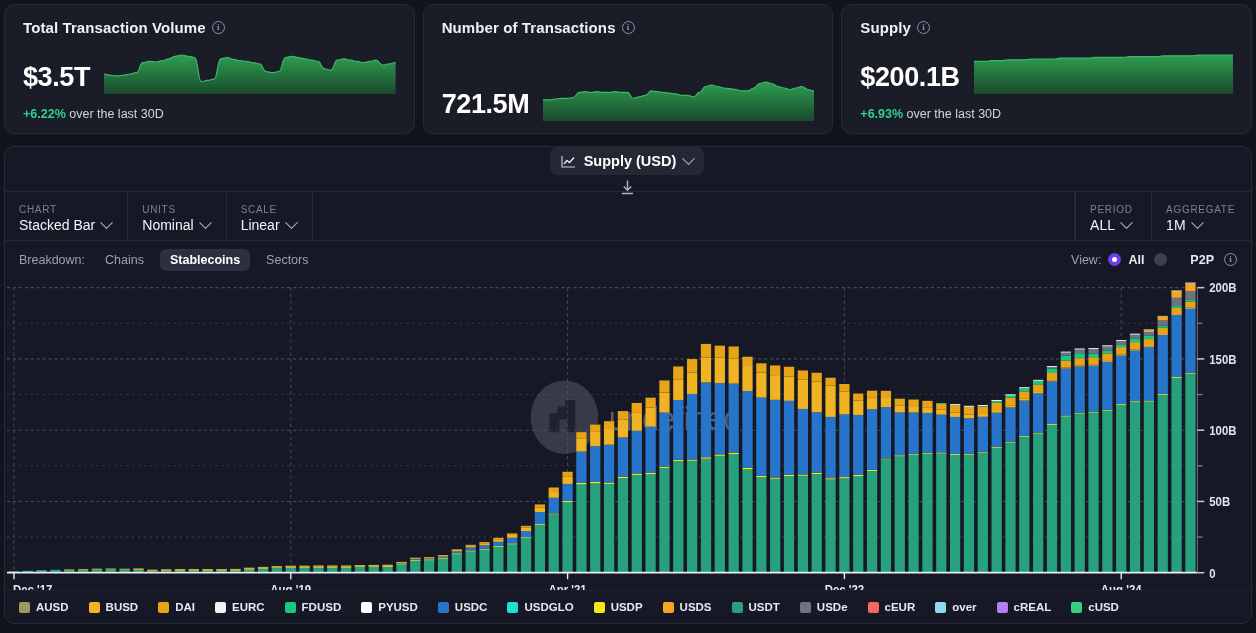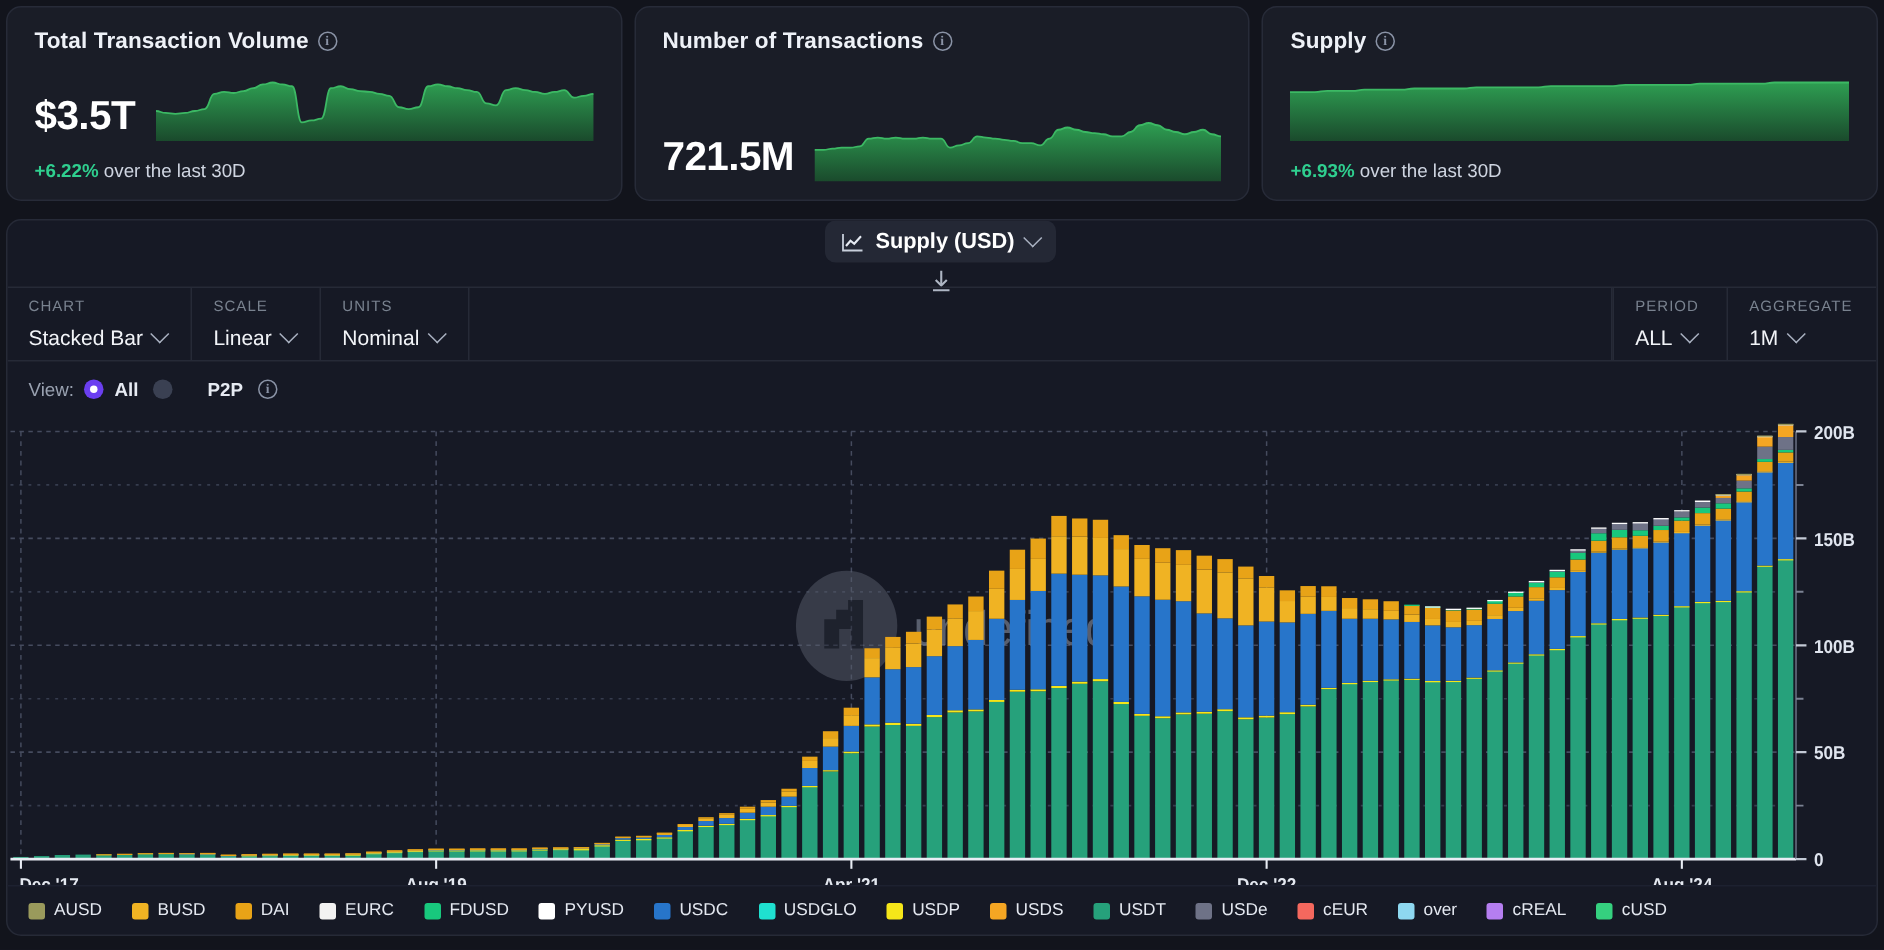--- a/index.html
+++ b/index.html
@@ -124,21 +124,21 @@
     align-items: stretch;
     border-top: 1px solid #262a37;
     border-bottom: 1px solid #262a37;
     height: 50px;
   }
   .ctrl {
     padding: 7px 16px 7px 14px;
     border-right: 1px solid #262a37;
     display: flex;
     flex-direction: column;
-    justify-content: space-between;
+    justify-content: flex-end;
     gap: 2px;
     cursor: pointer;
     min-width: 76px;
   }
   .ctrl.first { border-left: none; }
   .ctrl-spacer { flex: 1 1 auto; border-right: 1px solid #262a37; }
   .ctrl-label {
     font-size: 10px;
     letter-spacing: .7px;
     color: #79828f;
@@ -197,21 +197,21 @@
     height: 33px;
     display: flex;
     align-items: center;
     gap: 0px;
     padding: 0 14px;
     border-top: 1px solid #1d2130;
   }
   .leg-item {
     display: flex; align-items: center; gap: 6px;
     margin-right: 20px;
-    font-size: 11.5px; color: #e4e8f0; font-weight: normal;
+    font-size: 11.5px; color: #e4e8f0; font-weight: bold;
     cursor: pointer;
   }
   .leg-sw { width: 11px; height: 11px; border-radius: 2px; flex: 0 0 auto; }
 </style>
 </head>
 <body>
 
 <div class="kpi-row">
 
   <div class="kpi-card">
@@ -261,20 +261,21 @@
         </div>
     </div>
   </div>
 
   <div class="kpi-card">
     <div class="kpi-title">
       <span>Supply</span>
       <i class="info-icon">i</i>
     </div>
     <div class="kpi-mid">
+      <div class="kpi-value">$200.1B</div>
       <div class="spark">
           <svg viewBox="0 0 300 42" preserveAspectRatio="none">
             <defs>
               <linearGradient id="sg2" x1="0" y1="0" x2="0" y2="1">
                 <stop offset="0%" stop-color="#2e9e52"></stop>
                 <stop offset="100%" stop-color="#1a4a2c"></stop>
               </linearGradient>
             </defs>
             <path d="M0.0,9.4 C3.3,9.4 3.3,9.4 6.7,9.4 C10.0,9.4 10.0,9.4 13.3,9.4 C16.7,9.4 16.7,8.6 20.0,8.6 C23.3,8.6 23.3,8.6 26.7,8.6 C30.0,8.6 30.0,8.6 33.3,8.6 C36.7,8.6 36.7,7.8 40.0,7.8 C43.3,7.8 43.3,7.8 46.7,7.8 C50.0,7.8 50.0,7.8 53.3,7.8 C56.7,7.8 56.7,7.8 60.0,7.8 C63.3,7.8 63.3,7.0 66.7,7.0 C70.0,7.0 70.0,7.0 73.3,7.0 C76.7,7.0 76.7,7.0 80.0,7.0 C83.3,7.0 83.3,7.0 86.7,7.0 C90.0,7.0 90.0,7.0 93.3,7.0 C96.7,7.0 96.7,6.2 100.0,6.2 C103.3,6.2 103.3,6.2 106.7,6.2 C110.0,6.2 110.0,6.2 113.3,6.2 C116.7,6.2 116.7,6.2 120.0,6.2 C123.3,6.2 123.3,6.2 126.7,6.2 C130.0,6.2 130.0,6.2 133.3,6.2 C136.7,6.2 136.7,5.4 140.0,5.4 C143.3,5.4 143.3,5.4 146.7,5.4 C150.0,5.4 150.0,5.4 153.3,5.4 C156.7,5.4 156.7,5.4 160.0,5.4 C163.3,5.4 163.3,5.4 166.7,5.4 C170.0,5.4 170.0,5.4 173.3,5.4 C176.7,5.4 176.7,4.6 180.0,4.6 C183.3,4.6 183.3,4.6 186.7,4.6 C190.0,4.6 190.0,4.6 193.3,4.6 C196.7,4.6 196.7,4.6 200.0,4.6 C203.3,4.6 203.3,4.6 206.7,4.6 C210.0,4.6 210.0,4.6 213.3,4.6 C216.7,4.6 216.7,3.8 220.0,3.8 C223.3,3.8 223.3,3.8 226.7,3.8 C230.0,3.8 230.0,3.8 233.3,3.8 C236.7,3.8 236.7,3.8 240.0,3.8 C243.3,3.8 243.3,3.8 246.7,3.8 C250.0,3.8 250.0,3.8 253.3,3.8 C256.7,3.8 256.7,3.0 260.0,3.0 C263.3,3.0 263.3,3.0 266.7,3.0 C270.0,3.0 270.0,3.0 273.3,3.0 C276.7,3.0 276.7,3.0 280.0,3.0 C283.3,3.0 283.3,3.0 286.7,3.0 C290.0,3.0 290.0,3.0 293.3,3.0 C296.7,3.0 296.7,3.0 300.0,3.0 L300,42 L0,42 Z" fill="url(#sg2)"></path>
             <path d="M0.0,9.4 C3.3,9.4 3.3,9.4 6.7,9.4 C10.0,9.4 10.0,9.4 13.3,9.4 C16.7,9.4 16.7,8.6 20.0,8.6 C23.3,8.6 23.3,8.6 26.7,8.6 C30.0,8.6 30.0,8.6 33.3,8.6 C36.7,8.6 36.7,7.8 40.0,7.8 C43.3,7.8 43.3,7.8 46.7,7.8 C50.0,7.8 50.0,7.8 53.3,7.8 C56.7,7.8 56.7,7.8 60.0,7.8 C63.3,7.8 63.3,7.0 66.7,7.0 C70.0,7.0 70.0,7.0 73.3,7.0 C76.7,7.0 76.7,7.0 80.0,7.0 C83.3,7.0 83.3,7.0 86.7,7.0 C90.0,7.0 90.0,7.0 93.3,7.0 C96.7,7.0 96.7,6.2 100.0,6.2 C103.3,6.2 103.3,6.2 106.7,6.2 C110.0,6.2 110.0,6.2 113.3,6.2 C116.7,6.2 116.7,6.2 120.0,6.2 C123.3,6.2 123.3,6.2 126.7,6.2 C130.0,6.2 130.0,6.2 133.3,6.2 C136.7,6.2 136.7,5.4 140.0,5.4 C143.3,5.4 143.3,5.4 146.7,5.4 C150.0,5.4 150.0,5.4 153.3,5.4 C156.7,5.4 156.7,5.4 160.0,5.4 C163.3,5.4 163.3,5.4 166.7,5.4 C170.0,5.4 170.0,5.4 173.3,5.4 C176.7,5.4 176.7,4.6 180.0,4.6 C183.3,4.6 183.3,4.6 186.7,4.6 C190.0,4.6 190.0,4.6 193.3,4.6 C196.7,4.6 196.7,4.6 200.0,4.6 C203.3,4.6 203.3,4.6 206.7,4.6 C210.0,4.6 210.0,4.6 213.3,4.6 C216.7,4.6 216.7,3.8 220.0,3.8 C223.3,3.8 223.3,3.8 226.7,3.8 C230.0,3.8 230.0,3.8 233.3,3.8 C236.7,3.8 236.7,3.8 240.0,3.8 C243.3,3.8 243.3,3.8 246.7,3.8 C250.0,3.8 250.0,3.8 253.3,3.8 C256.7,3.8 256.7,3.0 260.0,3.0 C263.3,3.0 263.3,3.0 266.7,3.0 C270.0,3.0 270.0,3.0 273.3,3.0 C276.7,3.0 276.7,3.0 280.0,3.0 C283.3,3.0 283.3,3.0 286.7,3.0 C290.0,3.0 290.0,3.0 293.3,3.0 C296.7,3.0 296.7,3.0 300.0,3.0" fill="none" stroke="#3cb964" stroke-width="1.2"></path>
@@ -311,30 +312,30 @@
 
   <div class="ctrl-bar">
     <div class="ctrl first">
       <div class="ctrl-label">CHART</div>
       <div class="ctrl-value">
         <span>Stacked Bar</span>
         <span class="caret"></span>
       </div>
     </div>
     <div class="ctrl">
+      <div class="ctrl-label">UNITS</div>
+      <div class="ctrl-value">
+        <span>Nominal</span>
+        <span class="caret"></span>
+      </div>
+    </div>
+    <div class="ctrl">
       <div class="ctrl-label">SCALE</div>
       <div class="ctrl-value">
         <span>Linear</span>
-        <span class="caret"></span>
-      </div>
-    </div>
-    <div class="ctrl">
-      <div class="ctrl-label">UNITS</div>
-      <div class="ctrl-value">
-        <span>Nominal</span>
         <span class="caret"></span>
       </div>
     </div>
     <div class="ctrl-spacer"></div>
     <div class="ctrl right-side">
       <div class="ctrl-label">PERIOD</div>
       <div class="ctrl-value">
         <span>ALL</span>
         <span class="caret"></span>
       </div>
@@ -342,20 +343,26 @@
     <div class="ctrl right-side">
       <div class="ctrl-label">AGGREGATE</div>
       <div class="ctrl-value">
         <span>1M</span>
         <span class="caret"></span>
       </div>
     </div>
   </div>
 
   <div class="breakdown-bar">
+    <div class="bd-left">
+      <span class="bd-label">Breakdown:</span>
+      <span class="bd-tab">Chains</span>
+      <span class="bd-tab active">Stablecoins</span>
+      <span class="bd-tab">Sectors</span>
+    </div>
     <div class="bd-right">
       <span>View:</span>
       <span class="radio on"></span>
       <span class="view-opt">All</span>
       <span class="radio"></span>
       <span class="view-opt dim">P2P</span>
       <i class="info-icon">i</i>
     </div>
   </div>
 

